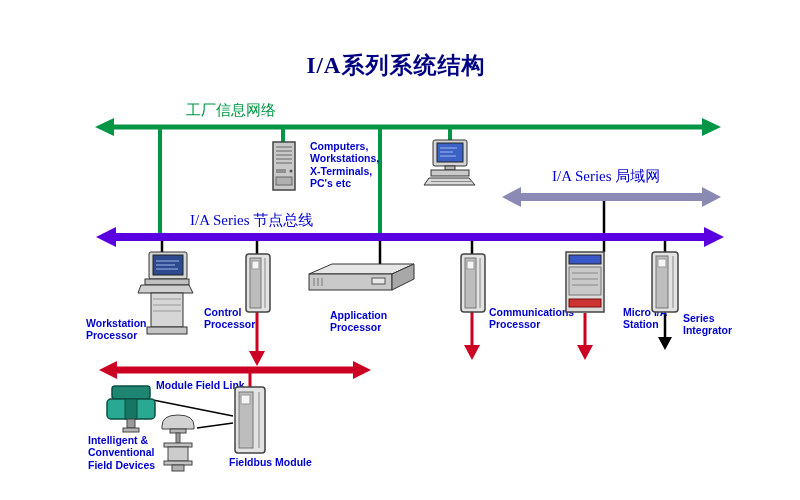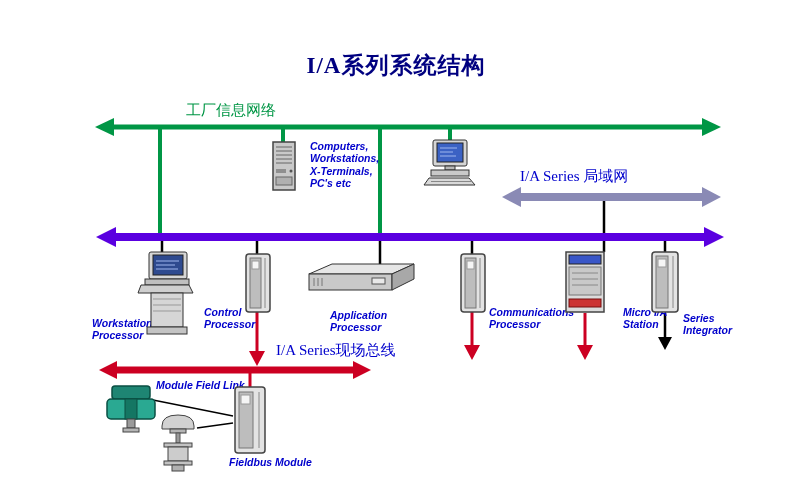--- a/index.html
+++ b/index.html
@@ -44,21 +44,20 @@
   .bus-label.green { color: var(--factory-network-green, #009645); }
 
   .lbl {
     position: absolute;
     font-family: "Liberation Sans", sans-serif;
     font-weight: bold;
     font-size: 10.5px;
     line-height: 1.18;
     white-space: pre-line;
     color: var(--label-blue, #0000CC);
-    font-style: italic;
   }
 
   .icon { position: absolute; }
 
   .stk-green  { stroke: var(--factory-network-green, #009645); }
   .fil-green  { fill:   var(--factory-network-green, #009645); }
   .stk-purple { stroke: var(--node-bus-purple, #5A00E0); }
   .fil-purple { fill:   var(--node-bus-purple, #5A00E0); }
   .stk-lan    { stroke: var(--lan-gray, #8A8AB5); }
   .fil-lan    { fill:   var(--lan-gray, #8A8AB5); }
@@ -131,40 +130,43 @@
 
     <g class="stk-black" stroke-width="1.5">
       <line x1="153" y1="400" x2="233" y2="416"></line>
       <line x1="197" y1="428" x2="233" y2="423"></line>
     </g>
   </svg>
 
   <div class="title">I/A系列系统结构</div>
 
   <div class="bus-label green" style="left:186px; top:101px">工厂信息网络</div>
-  <div class="bus-label" style="left:520px; top:167px">I/A Series 局域网</div>
-  <div class="bus-label" style="left:276px; top:341px">I/A Series现场总线</div>
+  <div class="bus-label" style="left:190px; top:211px">I/A Series 节点总线</div>
+  <div class="bus-label" style="left:552px; top:167px">I/A Series 局域网</div>
 
   <div class="lbl" style="left:310px; top:140px">Computers,
 Workstations,
 X-Terminals,
 PC's etc</div>
-  <div class="lbl" style="left:92px;  top:317px">Workstation
+  <div class="lbl" style="left:86px;  top:317px">Workstation
 Processor</div>
   <div class="lbl" style="left:204px; top:306px">Control
 Processor</div>
   <div class="lbl" style="left:330px; top:309px">Application
 Processor</div>
   <div class="lbl" style="left:489px; top:306px">Communications
 Processor</div>
   <div class="lbl" style="left:623px; top:306px">Micro I/A
 Station</div>
   <div class="lbl" style="left:683px; top:312px">Series
 Integrator</div>
   <div class="lbl" style="left:156px; top:379px">Module Field Link</div>
+  <div class="lbl" style="left:88px;  top:434px">Intelligent &amp;
+Conventional
+Field Devices</div>
   <div class="lbl" style="left:229px; top:456px">Fieldbus Module</div>
 
   <svg class="icon" style="left:270px; top:141px" width="28" height="52" viewBox="0 0 28 52">
     <rect x="3" y="1" width="22" height="48" fill="#c9c9c9" stroke="#444" stroke-width="1.5"></rect>
     <g stroke="#666" stroke-width="1">
       <line x1="6" y1="6" x2="22" y2="6"></line>
         <line x1="6" y1="10" x2="22" y2="10"></line>
       <line x1="6" y1="14" x2="22" y2="14"></line>
         <line x1="6" y1="18" x2="22" y2="18"></line>
       <line x1="6" y1="22" x2="22" y2="22"></line>

